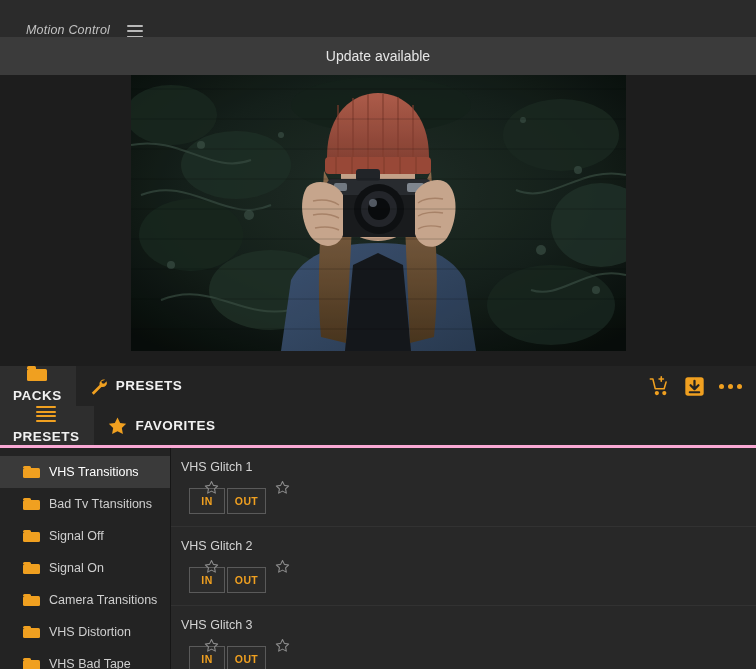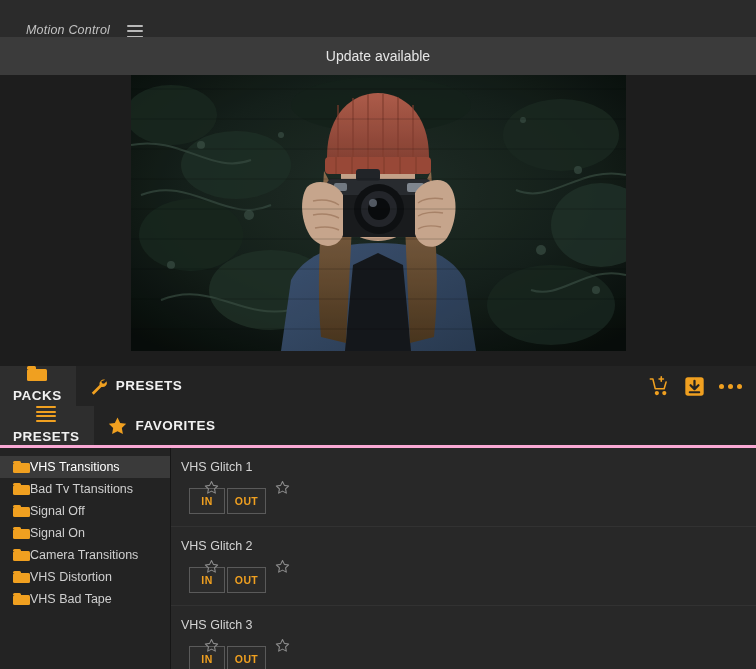--- a/index.html
+++ b/index.html
@@ -163,24 +163,25 @@
   .sidebar {
     width: 171px;
     min-width: 171px;
     background: #232323;
     border-right: 1px solid #161616;
     padding-top: 8px;
     box-sizing: border-box;
     overflow: hidden;
   }
   .folder-item {
-    height: 22px;
+    height: 32px;
     display: flex;
     align-items: center;
-    padding-left: 13px;
+    gap: 9px;
+    padding-left: 23px;
     font-size: 12.5px;
     color: #cfcfcf;
     cursor: pointer;
     box-sizing: border-box;
   }
   .folder-item.selected { background: #3a3a3a; color: #ffffff; }
   .folder-item .icon-folder { width: 17px; height: 13px; }
   .folder-item .icon-folder::before { width: 7.5px; height: 2.5px; }
   .folder-item .icon-folder::after { width: 17px; height: 10.5px; top: 2.2px; }
 

